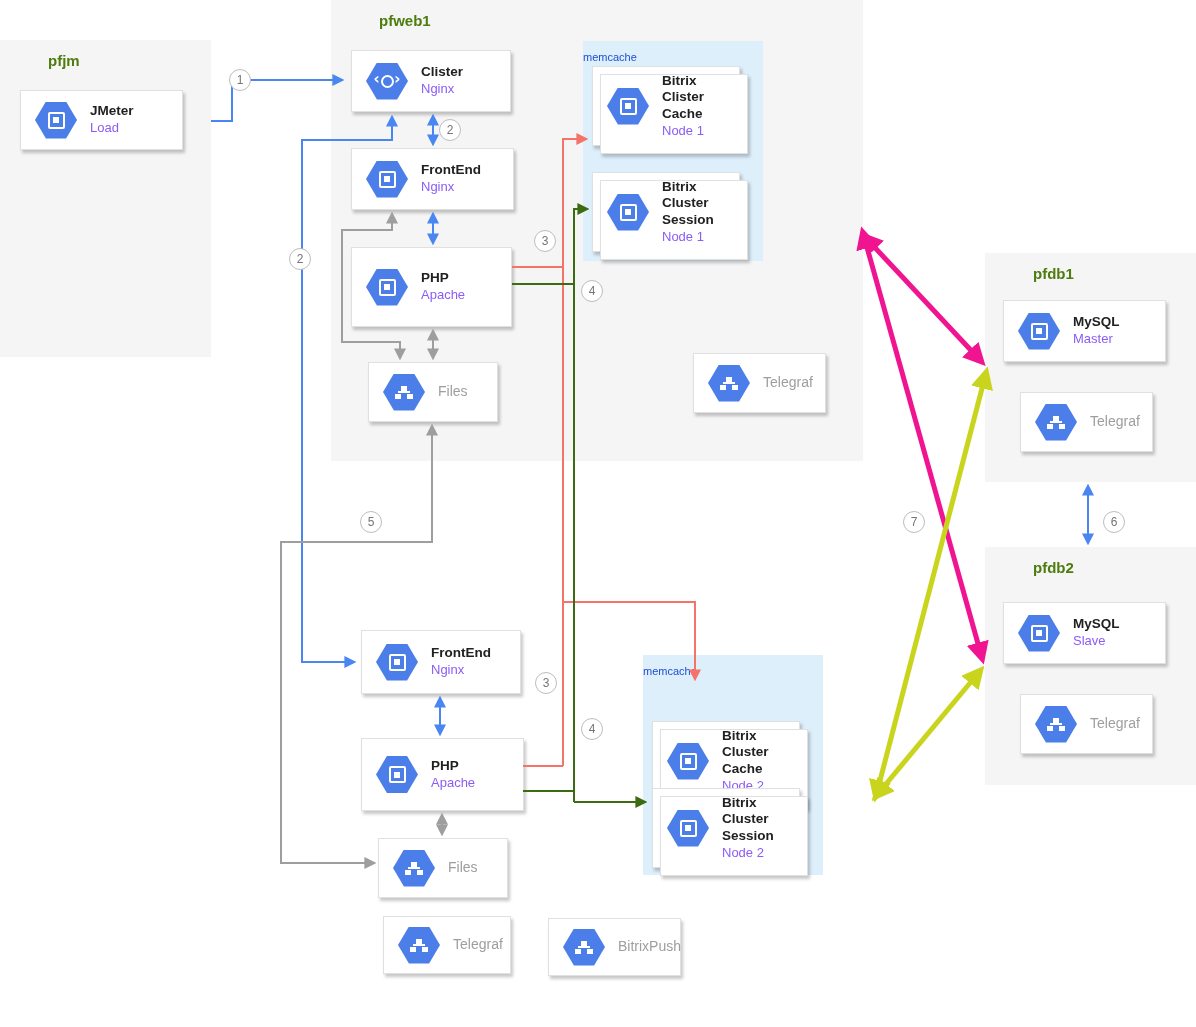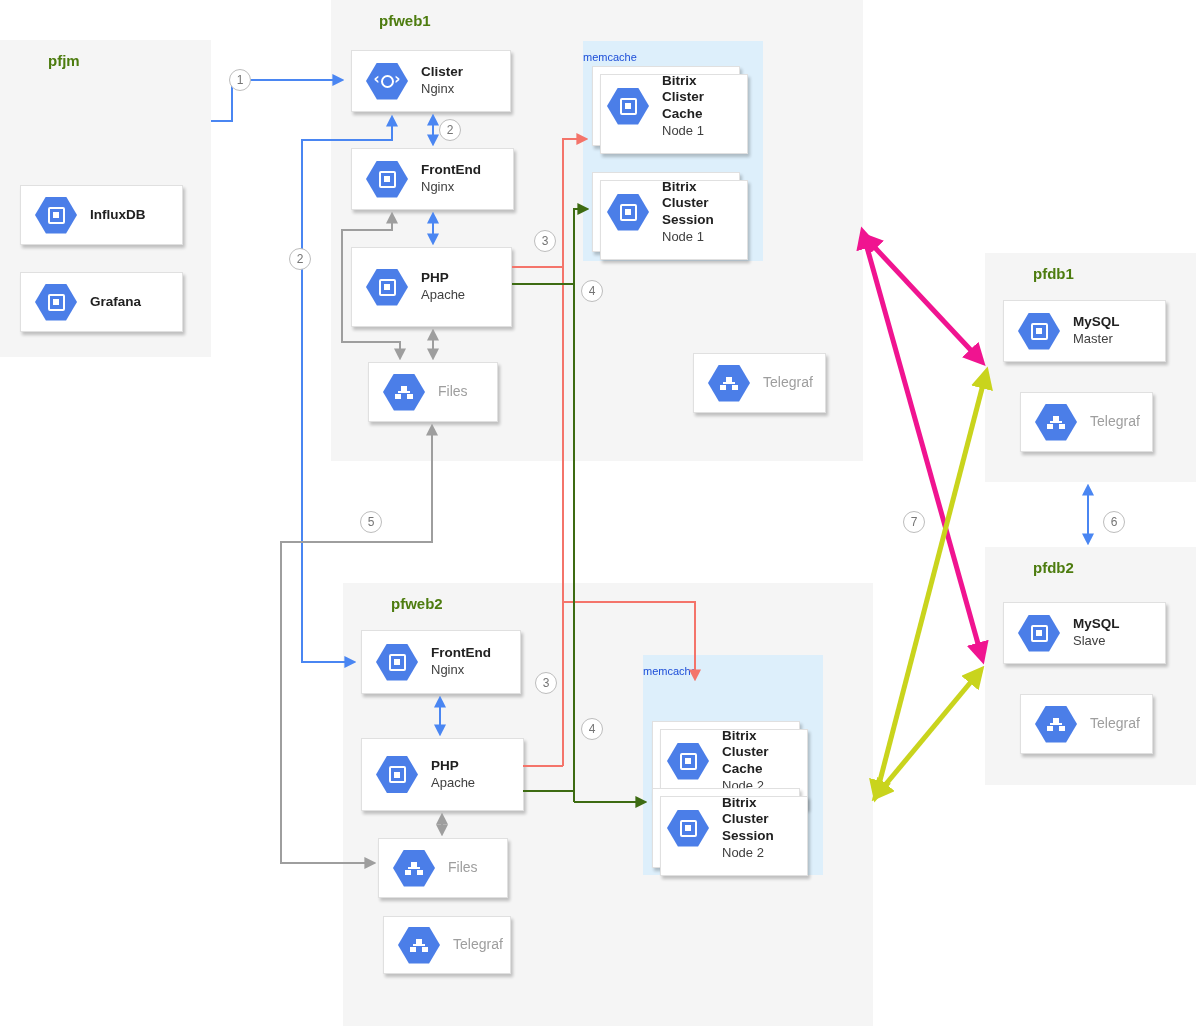--- a/index.html
+++ b/index.html
@@ -8,21 +8,21 @@
   .panel{position:absolute;background:#f5f5f5;z-index:0;}
   .panel.mem{background:#ddeffb;z-index:1;}
   .gtitle{position:absolute;left:48px;top:12px;font-size:15px;font-weight:bold;color:#4d7c0f;}
   .mtitle{position:absolute;left:0;top:10px;font-size:11px;color:#1d4ed8;}
 
   .card{position:absolute;background:#fff;border:1px solid #e0e0e0;z-index:2;
         box-shadow:2px 3px 3px rgba(0,0,0,.22);
         display:flex;align-items:center;gap:13px;padding:0 8px 0 14px;box-sizing:border-box;}
   .card .txt{display:flex;flex-direction:column;line-height:1.25;}
   .card .t{font-size:13.5px;font-weight:bold;color:#212121;}
-  .card .s{font-size:13px;color:#404040;}
+  .card .s{font-size:13px;color:#8b5cf6;}
   .card.gray .t{color:#9e9e9e;font-weight:normal;font-size:14px;}
   .card.stack::before{content:"";position:absolute;left:7px;top:7px;width:100%;height:100%;
         background:#fff;border:1px solid #e0e0e0;box-shadow:2px 3px 3px rgba(0,0,0,.22);z-index:-1;}
 
   .hex{width:42px;height:37px;background:#4b7ee8;flex:0 0 auto;
        clip-path:polygon(26% 0,74% 0,100% 50%,74% 100%,26% 100%,0 50%);
        display:flex;align-items:center;justify-content:center;}
   .g-chip{width:13px;height:13px;border:2px solid #fff;border-radius:2px;position:relative;}
   .g-chip::after{content:"";position:absolute;left:3.5px;top:3.5px;width:6px;height:6px;background:#fff;}
   .g-bal{position:relative;width:9px;height:9px;border:2.5px solid #fff;border-radius:50%;}
@@ -42,23 +42,20 @@
 <body>
 
 <div id="stage">
 
   <div class="panel" style="left:0;top:40px;width:211px;height:317px">
     <div class="gtitle">pfjm</div>
   </div>
   <div class="panel" style="left:331px;top:0;width:532px;height:461px">
     <div class="gtitle">pfweb1</div>
   </div>
-  <div class="panel" style="left:343px;top:583px;width:530px;height:443px">
-    <div class="gtitle">pfweb2</div>
-  </div>
   <div class="panel" style="left:985px;top:253px;width:211px;height:229px">
     <div class="gtitle">pfdb1</div>
   </div>
   <div class="panel" style="left:985px;top:547px;width:211px;height:238px">
     <div class="gtitle">pfdb2</div>
   </div>
   <div class="panel mem" style="left:583px;top:41px;width:180px;height:220px">
     <div class="mtitle">memcache</div>
   </div>
   <div class="panel mem" style="left:643px;top:655px;width:180px;height:220px">
@@ -121,34 +118,27 @@
       <path d="M 865,237 L 981,361" marker-start="url(#am)" marker-end="url(#am)"></path>
       <path d="M 863,233 L 982,658" marker-start="url(#am)" marker-end="url(#am)"></path>
     </g>
 
     <g stroke="#c9d41d" stroke-width="5" fill="none">
       <path d="M 986,373 L 876,796" marker-start="url(#ay)" marker-end="url(#ay)"></path>
       <path d="M 876,796 L 980,671" marker-start="url(#ay)" marker-end="url(#ay)"></path>
     </g>
   </svg>
 
-  <div class="card" style="left:20px;top:185px;width:163px;height:60px">
-    <span class="hex">
-        <span class="g-chip"></span>
-      </span>
-    <div class="txt">
-        <div class="t">InfluxDB</div>
-      </div>
-  </div>
-  <div class="card" style="left:20px;top:272px;width:163px;height:60px">
-    <span class="hex">
-        <span class="g-chip"></span>
-      </span>
-    <div class="txt">
-        <div class="t">Grafana</div>
+  <div class="card" style="left:20px;top:90px;width:163px;height:60px">
+    <span class="hex">
+        <span class="g-chip"></span>
+      </span>
+    <div class="txt">
+        <div class="t">JMeter</div>
+    <div class="s">Load</div>
       </div>
   </div>
 
   <div class="card" style="left:351px;top:50px;width:160px;height:62px">
     <span class="hex">
         <span class="g-bal"></span>
       </span>
     <div class="txt">
         <div class="t">Clister</div>
     <div class="s">Nginx</div>
@@ -233,20 +223,28 @@
     <div class="txt">
         <div class="t">Files</div>
       </div>
   </div>
   <div class="card gray" style="left:383px;top:916px;width:128px;height:58px">
     <span class="hex">
         <span class="g-net"></span>
       </span>
     <div class="txt">
         <div class="t">Telegraf</div>
+      </div>
+  </div>
+  <div class="card gray" style="left:548px;top:918px;width:133px;height:58px">
+    <span class="hex">
+        <span class="g-net"></span>
+      </span>
+    <div class="txt">
+        <div class="t">BitrixPush</div>
       </div>
   </div>
 
   <div class="card stack" style="left:652px;top:721px;width:148px;height:80px">
     <span class="hex">
         <span class="g-chip"></span>
       </span>
     <div class="txt">
         <div class="t">Bitrix Cluster Cache</div>
     <div class="s">Node 2</div>

